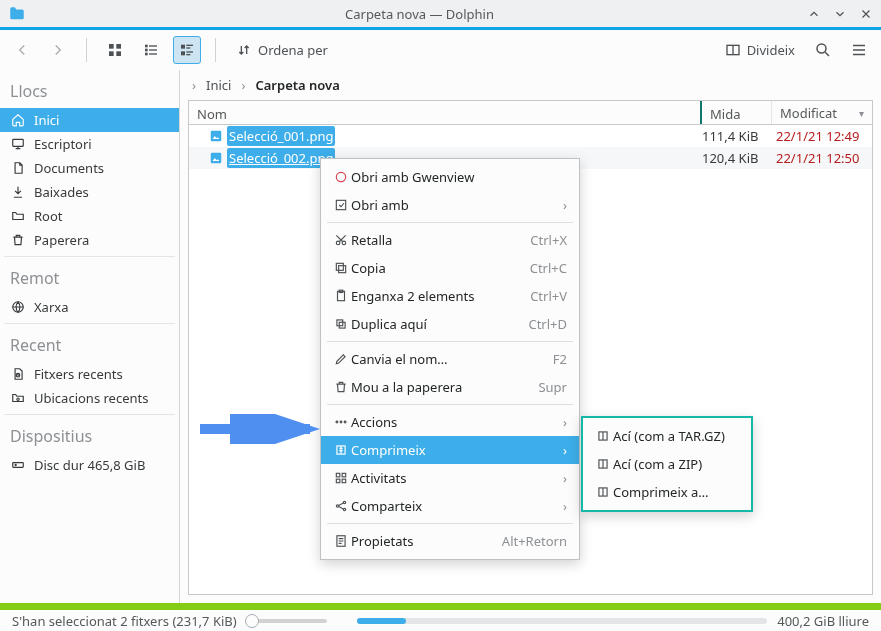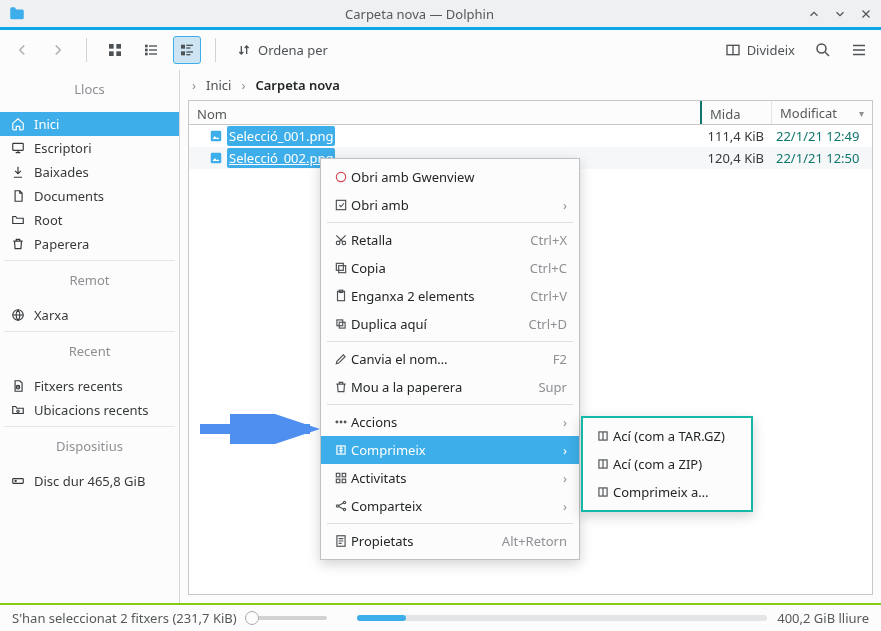--- a/index.html
+++ b/index.html
@@ -19,21 +19,21 @@
   .tool-btn.active { background: #cde4f3; border: 1px solid #3daee9; }
   .tool-btn.disabled { color: #aeb1b3; }
   .tool-text { display: flex; align-items: center; gap: 6px; padding: 0 6px; height: 28px; color: #4e5255; }
   .spacer { flex: 1; }
 
   
   .body { display: flex; height: calc(100% - 30px - 40px - 28px); }
 
   
   .sidebar { width: 180px; background: #fcfcfc; border-right: 1px solid #d6d6d6; padding: 4px 0 6px 0; overflow: hidden; }
-  .section-label { color: #8d9094; padding: 6px 10px 14px 10px; font-size: 13px; text-align: center; }
+  .section-label { color: #8d9094; padding: 6px 10px 6px 10px; font-size: 16px; }
   .place-item { display: flex; align-items: center; gap: 8px; padding: 3px 10px; color: #373a3c; }
   .place-item.selected { background: #3daee9; color: #fff; }
   .place-item .ic { width: 16px; height: 16px; display: flex; align-items: center; justify-content: center; }
   .side-sep { height: 1px; background: #e3e5e6; margin: 4px 4px; }
 
   
   .main { flex: 1; display: flex; flex-direction: column; position: relative; }
   .breadcrumb { height: 30px; display: flex; align-items: center; gap: 6px; padding: 0 12px; color: #4e5255; }
   .breadcrumb .crumb { padding: 2px 4px; }
   .breadcrumb .crumb.current { font-weight: 600; color: #232627; }
@@ -41,22 +41,22 @@
 
   .filelist { flex: 1; border: 1px solid #c6c8ca; margin: 0 8px 8px 8px; background: #fff; position: relative; }
   .list-header { display: flex; height: 24px; border-bottom: 1px solid #c6c8ca; background: #fcfcfc; color: #56595a; }
   .col-name { flex: 1; padding: 4px 8px; border-right: 2px solid #0f766e; }
   .col-size { width: 70px; padding: 4px 8px; border-right: 1px solid #e3e5e6; }
   .col-mod  { width: 100px; padding: 4px 8px; display: flex; align-items: center; justify-content: space-between; }
 
   .row { display: flex; height: 22px; align-items: center; }
   .row.alt { background: #f6f7f8; }
   .row .name-cell { flex: 1; display: flex; align-items: center; gap: 4px; padding-left: 20px; }
-  .row .size-cell { width: 70px; text-align: right; padding-right: 8px; color: #373a3c; }
-  .row .mod-cell  { width: 100px; text-align: left; padding: 0 4px; color: #0f766e; }
+  .row .size-cell { width: 70px; padding-right: 8px; color: #373a3c; }
+  .row .mod-cell  { width: 100px; text-align: left; padding: 0 4px; color: #b91c1c; }
   .file-icon { width: 14px; height: 14px; color: #3daee9; flex-shrink: 0; }
   .sel-span { background: #3daee9; color: #fff; padding: 1px 2px; border-radius: 2px; white-space: nowrap; }
   .sel-span.under { text-decoration: underline; }
 
   
   .ctx-menu { position: absolute; background: #fcfcfc; border: 1px solid #bfc2c4; box-shadow: 0 4px 12px rgba(0,0,0,.18); padding: 4px 0; }
   .ctx-menu.main-menu { left: 320px; top: 158px; width: 260px; }
   .ctx-menu.sub-menu  { left: 581px; top: 416px; width: 172px; border: 2px solid #14b8a6; }
   .menu-item { display: flex; align-items: center; height: 28px; padding: 0 12px; gap: 2px; color: #232627; }
   .menu-item .mi-icon { width: 16px; height: 16px; display: flex; align-items: center; justify-content: center; color: #4e5255; }
@@ -64,21 +64,21 @@
   .menu-item .mi-short { color: #8d9094; }
   .menu-item .mi-arrow { color: #8d9094; }
   .menu-item.highlight { background: #3daee9; color: #fff; }
   .menu-item.highlight .mi-icon, .menu-item.highlight .mi-short, .menu-item.highlight .mi-arrow { color: #fff; }
   .menu-sep { height: 1px; background: #dcdee0; margin: 3px 6px; }
 
   
   .arrow-anno { position: absolute; left: 195px; top: 414px; pointer-events: none; }
 
   
-  .statusbar { height: 28px; display: flex; align-items: center; padding: 0 12px; gap: 10px; background: #fcfcfc; color: #56595a; border-top: 2px solid #84cc16; position: absolute; bottom: 0; left: 0; right: 0; }
+  .statusbar { height: 28px; display: flex; align-items: center; padding: 0 12px; gap: 10px; background: #fcfcfc; color: #56595a; border-top: 7px solid #84cc16; position: absolute; bottom: 0; left: 0; right: 0; }
   .statusbar .status-text { flex: 0 0 auto; }
   .slider { flex: 0 0 100px; display: flex; align-items: center; margin-left: auto; }
   .slider .track { width: 80px; height: 4px; background: #d0d2d4; border-radius: 2px; position: relative; }
   .slider .knob { width: 14px; height: 14px; background: #fcfcfc; border: 1px solid #a9abae; border-radius: 50%; position: absolute; left: -2px; top: -5px; }
   .disk-bar { flex: 1; height: 6px; background: #e3e5e6; border-radius: 3px; position: relative; }
   .disk-bar .fill { position: absolute; left: 0; top: 0; bottom: 0; width: 12%; background: #3daee9; border-radius: 3px; }
   .disk-label { white-space: nowrap; }
 
   svg { display: block; }
 </style>
@@ -196,33 +196,33 @@
           <svg width="14" height="14" viewBox="0 0 24 24" fill="none" stroke="currentColor" stroke-width="2">
             <rect x="3" y="4" width="18" height="12" rx="1"></rect>
             <path d="M8 20h8M12 16v4"></path>
           </svg>
         </span>
       <span>Escriptori</span>
     </div>
     <div class="place-item">
       <span class="ic">
           <svg width="14" height="14" viewBox="0 0 24 24" fill="none" stroke="currentColor" stroke-width="2">
-            <path d="M12 3v12M7 10l5 5 5-5M5 21h14"></path>
-          </svg>
-        </span>
-      <span>Baixades</span>
-    </div>
-    <div class="place-item">
-      <span class="ic">
-          <svg width="14" height="14" viewBox="0 0 24 24" fill="none" stroke="currentColor" stroke-width="2">
             <path d="M7 3h8l4 4v14H7z"></path>
             <path d="M15 3v4h4"></path>
           </svg>
         </span>
       <span>Documents</span>
+    </div>
+    <div class="place-item">
+      <span class="ic">
+          <svg width="14" height="14" viewBox="0 0 24 24" fill="none" stroke="currentColor" stroke-width="2">
+            <path d="M12 3v12M7 10l5 5 5-5M5 21h14"></path>
+          </svg>
+        </span>
+      <span>Baixades</span>
     </div>
     <div class="place-item">
       <span class="ic">
           <svg width="14" height="14" viewBox="0 0 24 24" fill="none" stroke="currentColor" stroke-width="2">
             <path d="M3 6h5l2 3h11v9H3z"></path>
           </svg>
         </span>
       <span>Root</span>
     </div>
     <div class="place-item">

